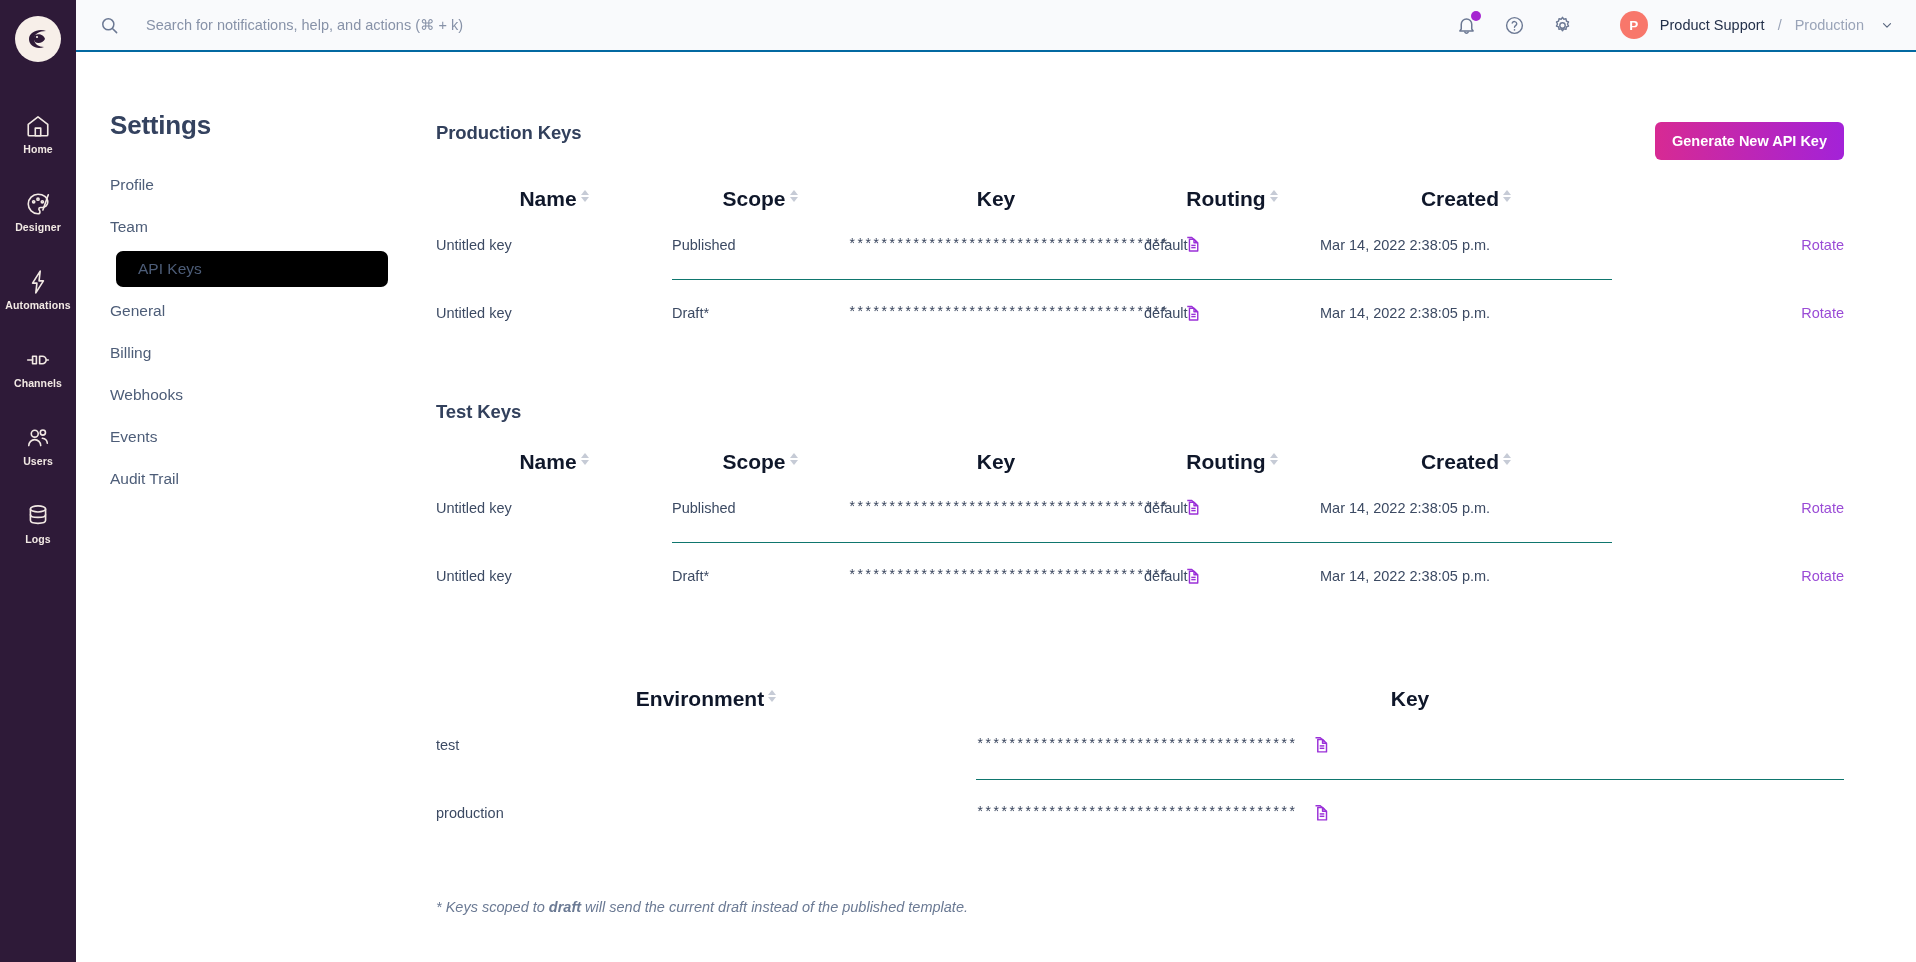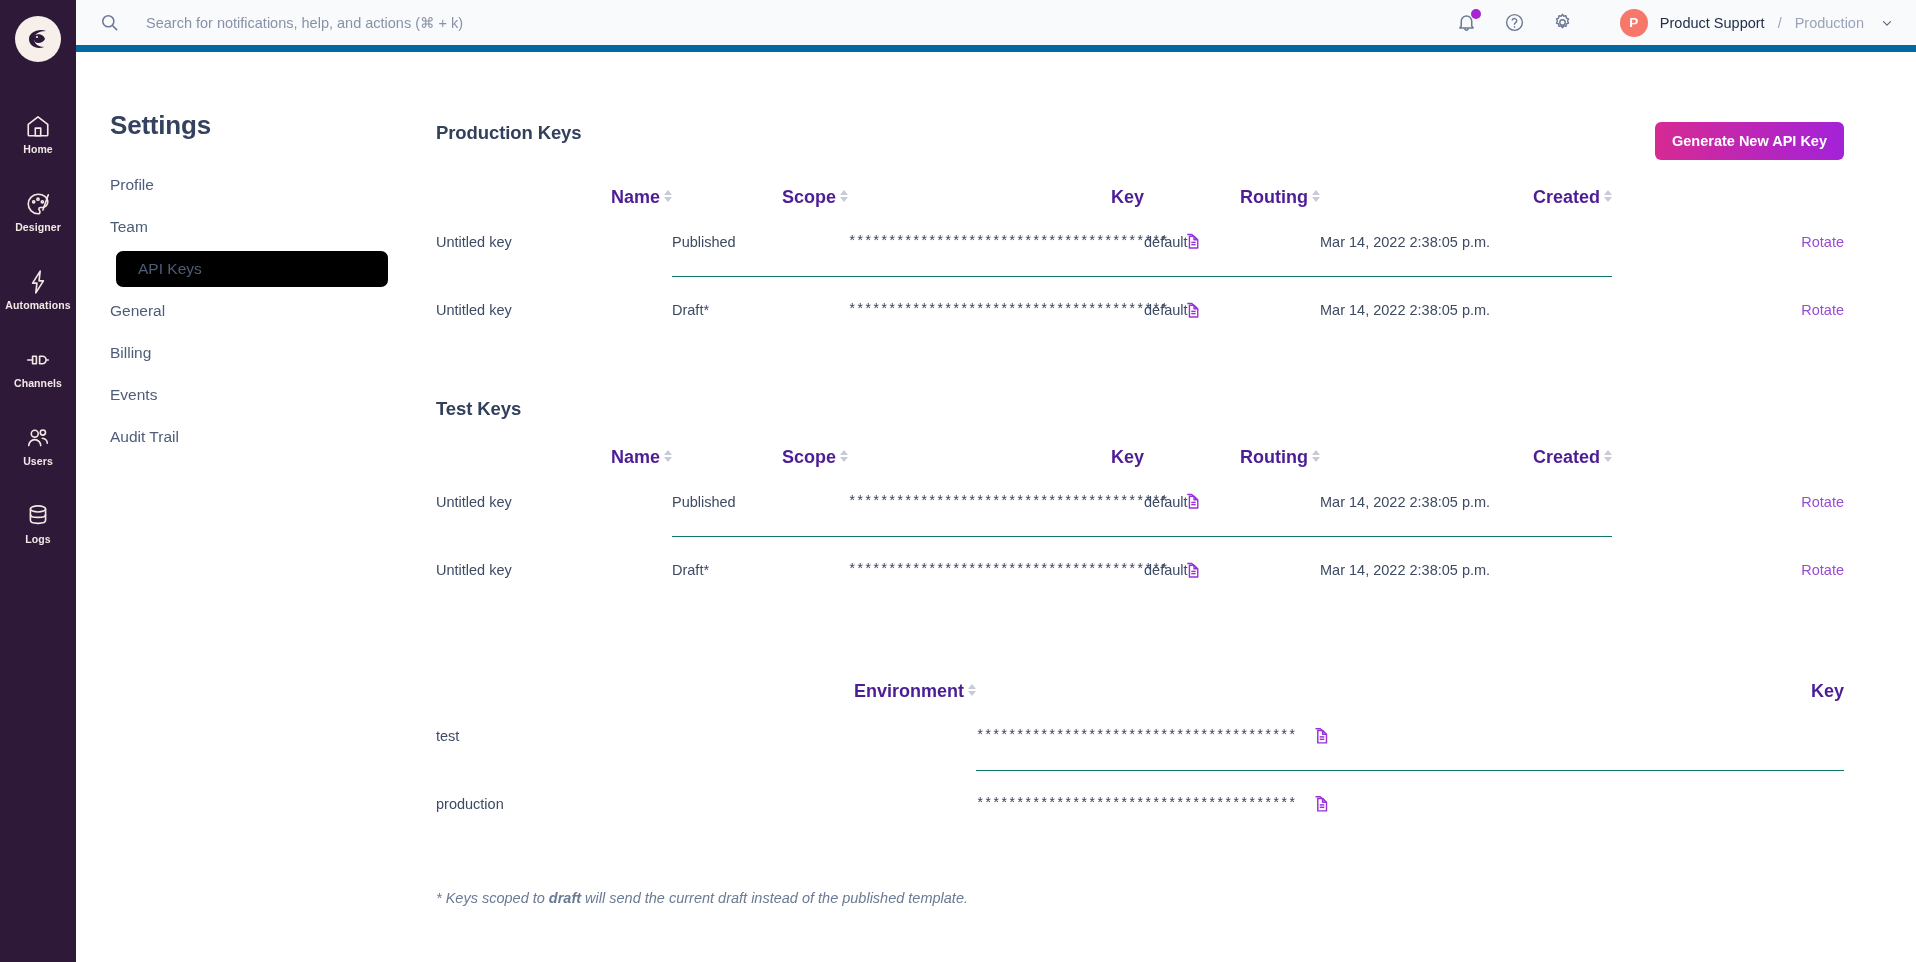--- a/index.html
+++ b/index.html
@@ -37,21 +37,21 @@
     letter-spacing: .1px; line-height: 1;
   }
 
   
   .right { flex: 1; height: 962px; display: flex; flex-direction: column; background:#ffffff;}
 
   
   .topbar {
     height: 52px; min-height: 52px;
     background: #F9FAFC;
-    border-bottom: 7px solid #0369a1;
+    border-bottom: 2px solid #0369a1;
     display: flex; align-items: center;
     padding: 0 22px 0 24px;
   }
   .search-wrap { display:flex; align-items:center; gap:27px; flex:1; cursor:text; }
   .search-icon svg { display:block; }
   .search-ph { color:#8792A8; font-size:14.5px; }
   .topbar-right { display:flex; align-items:center; gap:22px; }
   .icon-btn { position:relative; width:26px; height:26px; display:flex;
               align-items:center; justify-content:center; cursor:pointer; }
   .icon-btn svg { display:block; }
@@ -99,21 +99,21 @@
     border:none; cursor:pointer; color:#ffffff;
     font-family:"Liberation Sans", sans-serif;
     font-size:14.5px; font-weight:bold;
     padding: 11px 17px; border-radius:6px;
     background: linear-gradient(90deg,#D72A93 0%,#A322D8 100%);
     white-space:nowrap;
   }
 
   table.keys { width:100%; border-collapse:collapse; table-layout:fixed; }
   table.keys th {
-    text-align:right; font-size:18px; font-weight:bold; color:#4c1d95;
+    text-align:center; font-size:21px; font-weight:bold; color:#0f172a;
     padding: 27px 0 0 0; vertical-align:top;
   }
   .th-inner { display:inline-flex; align-items:flex-start; gap:4px; cursor:pointer; }
   .sorter { display:inline-flex; flex-direction:column; gap:2px; margin-top:3px; }
   .sorter i { display:block; width:0; height:0; border-left:4px solid transparent;
               border-right:4px solid transparent; }
   .sorter i.up { border-bottom:5px solid #C6CBD6; }
   .sorter i.dn { border-top:5px solid #C6CBD6; }
 
   table.keys td {
@@ -293,20 +293,23 @@
             <span>Team</span>
           </div>
           <div class="nav-item active">
             <span>API Keys</span>
           </div>
           <div class="nav-item">
             <span>General</span>
           </div>
           <div class="nav-item">
             <span>Billing</span>
+          </div>
+          <div class="nav-item">
+            <span>Webhooks</span>
           </div>
           <div class="nav-item">
             <span>Events</span>
           </div>
           <div class="nav-item">
             <span>Audit Trail</span>
           </div>
         </div>
       </aside>
 

